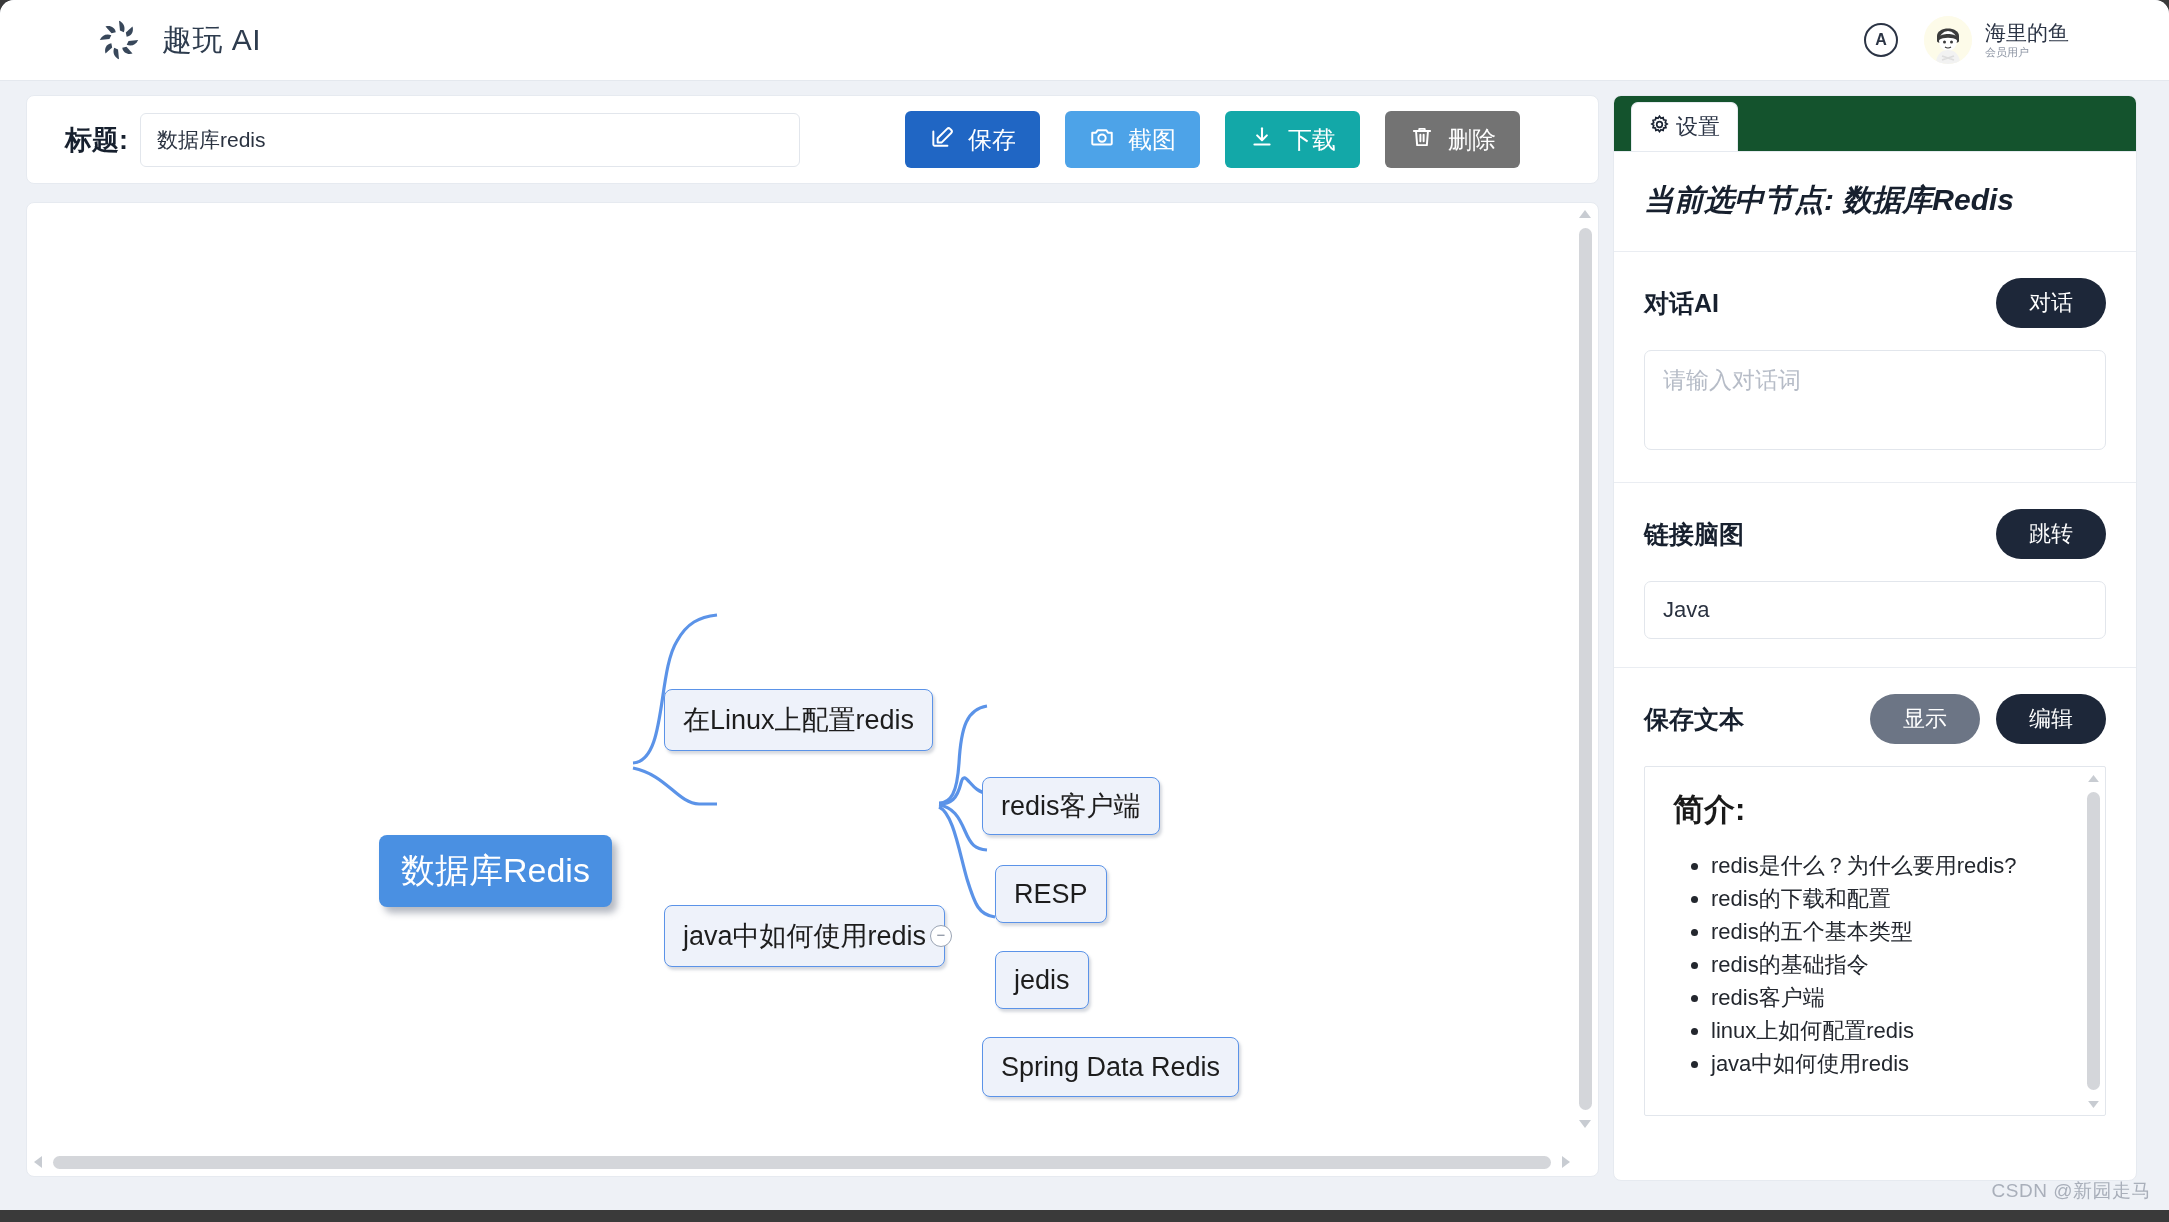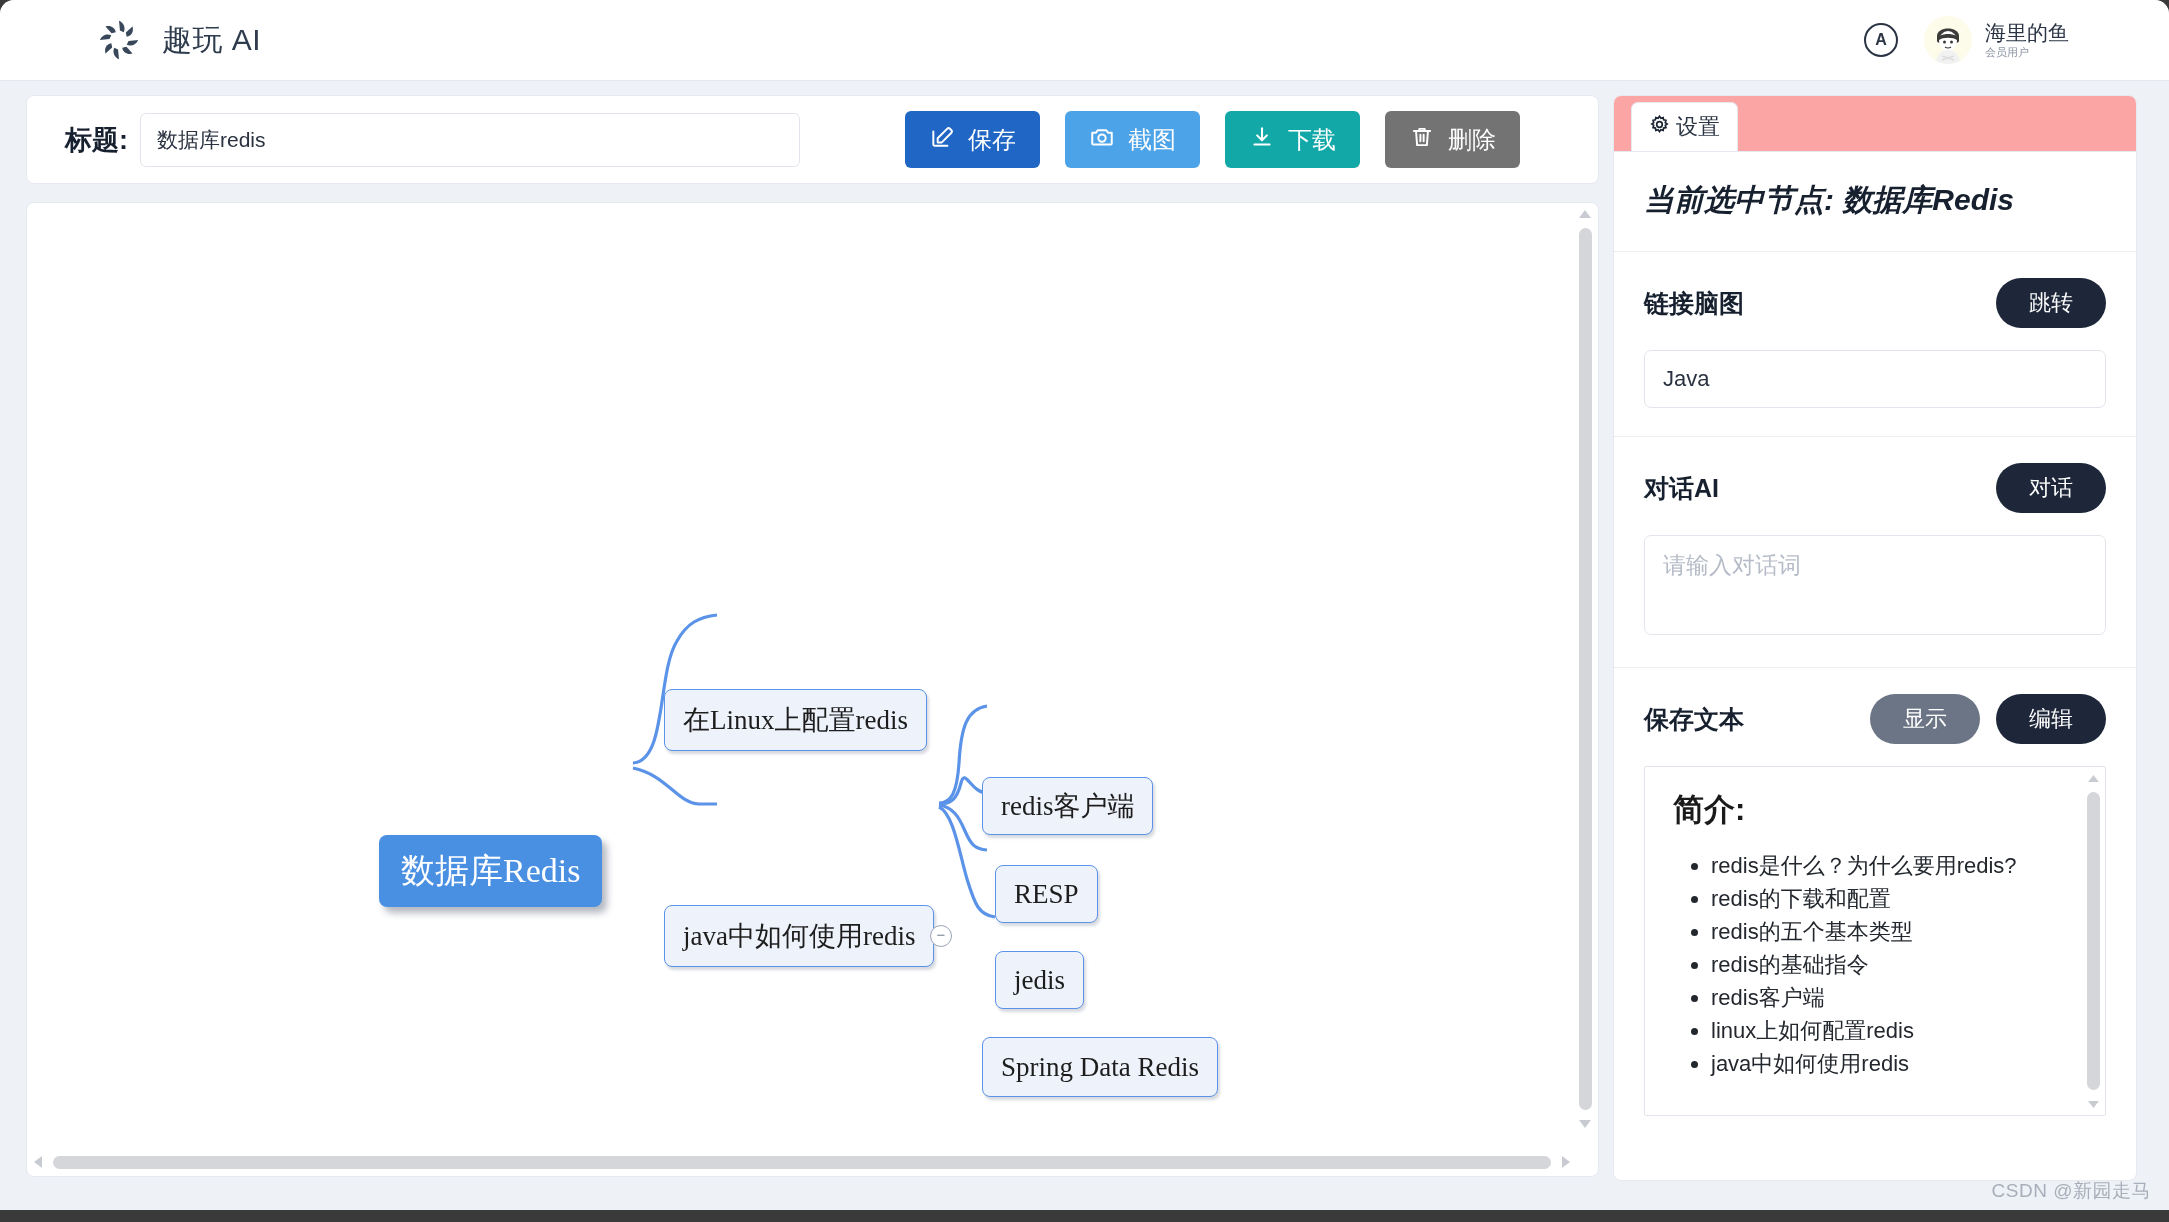--- a/index.html
+++ b/index.html
@@ -89,21 +89,21 @@
     width: 1573px; height: 975px;
     background: #ffffff; border: 1px solid #e6eaf0; border-radius: 8px;
     position: relative; overflow: hidden;
   }
   .mindmap { position: absolute; left: 0; top: 0; width: 1540px; height: 940px; }
 
   .node {
     position: absolute;
     display: flex; align-items: center; justify-content: flex-end;
     border-radius: 8px;
-    font-family: Liberation Serif, serif;
+    font-family: Liberation Sans, sans-serif;
     white-space: nowrap;
   }
   .node.child {
     background: #eef2fa;
     border: 1.6px solid #5b93e8;
     color: #1d1d1d;
     font-size: 27px;
     padding: 0 18px;
     box-shadow: 2px 3px 3px rgba(120,130,150,.30);
   }
@@ -143,21 +143,21 @@
   .sb-thumb-h { height: 13px; flex: 1; margin: 0 6px; background: #d4d6da; border-radius: 7px; cursor: pointer; }
 
   
   .side-panel {
     position: absolute; left: 1613px; top: 95px;
     width: 524px; height: 1086px;
     background: #ffffff; border: 1px solid #e6eaf0; border-radius: 8px;
     overflow: hidden;
   }
   .tabbar {
-    height: 56px; background: #fca5a5;
+    height: 56px; background: #14532d;
     border-bottom: 1px solid #e6eaf0;
     display: flex; align-items: flex-end; padding-left: 17px;
   }
   .tab {
     height: 49px; padding: 0 17px;
     background: #ffffff; border: 1px solid #e6eaf0; border-bottom: none;
     border-radius: 7px 7px 0 0;
     display: flex; align-items: center; gap: 6px;
     font-size: 22px; color: #2b3445; cursor: pointer;
   }
@@ -399,32 +399,32 @@
         <span>设置</span>
       </div>
     </div>
 
     <div class="panel-head">
       <div class="panel-head-title">当前选中节点: 数据库Redis</div>
     </div>
 
     <div class="section">
       <div class="section-row">
+        <span class="section-label">对话AI</span>
+        <button class="pill">对话</button>
+      </div>
+      <textarea class="chat-area" placeholder="请输入对话词" style=""></textarea>
+    </div>
+
+    <div class="section">
+      <div class="section-row">
         <span class="section-label">链接脑图</span>
         <button class="pill">跳转</button>
       </div>
       <input class="field" value="Java" style="">
-    </div>
-
-    <div class="section">
-      <div class="section-row">
-        <span class="section-label">对话AI</span>
-        <button class="pill">对话</button>
-      </div>
-      <textarea class="chat-area" placeholder="请输入对话词" style=""></textarea>
     </div>
 
     <div class="section" style="border-bottom:none">
       <div class="section-row">
         <span class="section-label">保存文本</span>
         <span class="btn-pair">
           <button class="pill muted">显示</button>
           <button class="pill">编辑</button>
         </span>
       </div>

